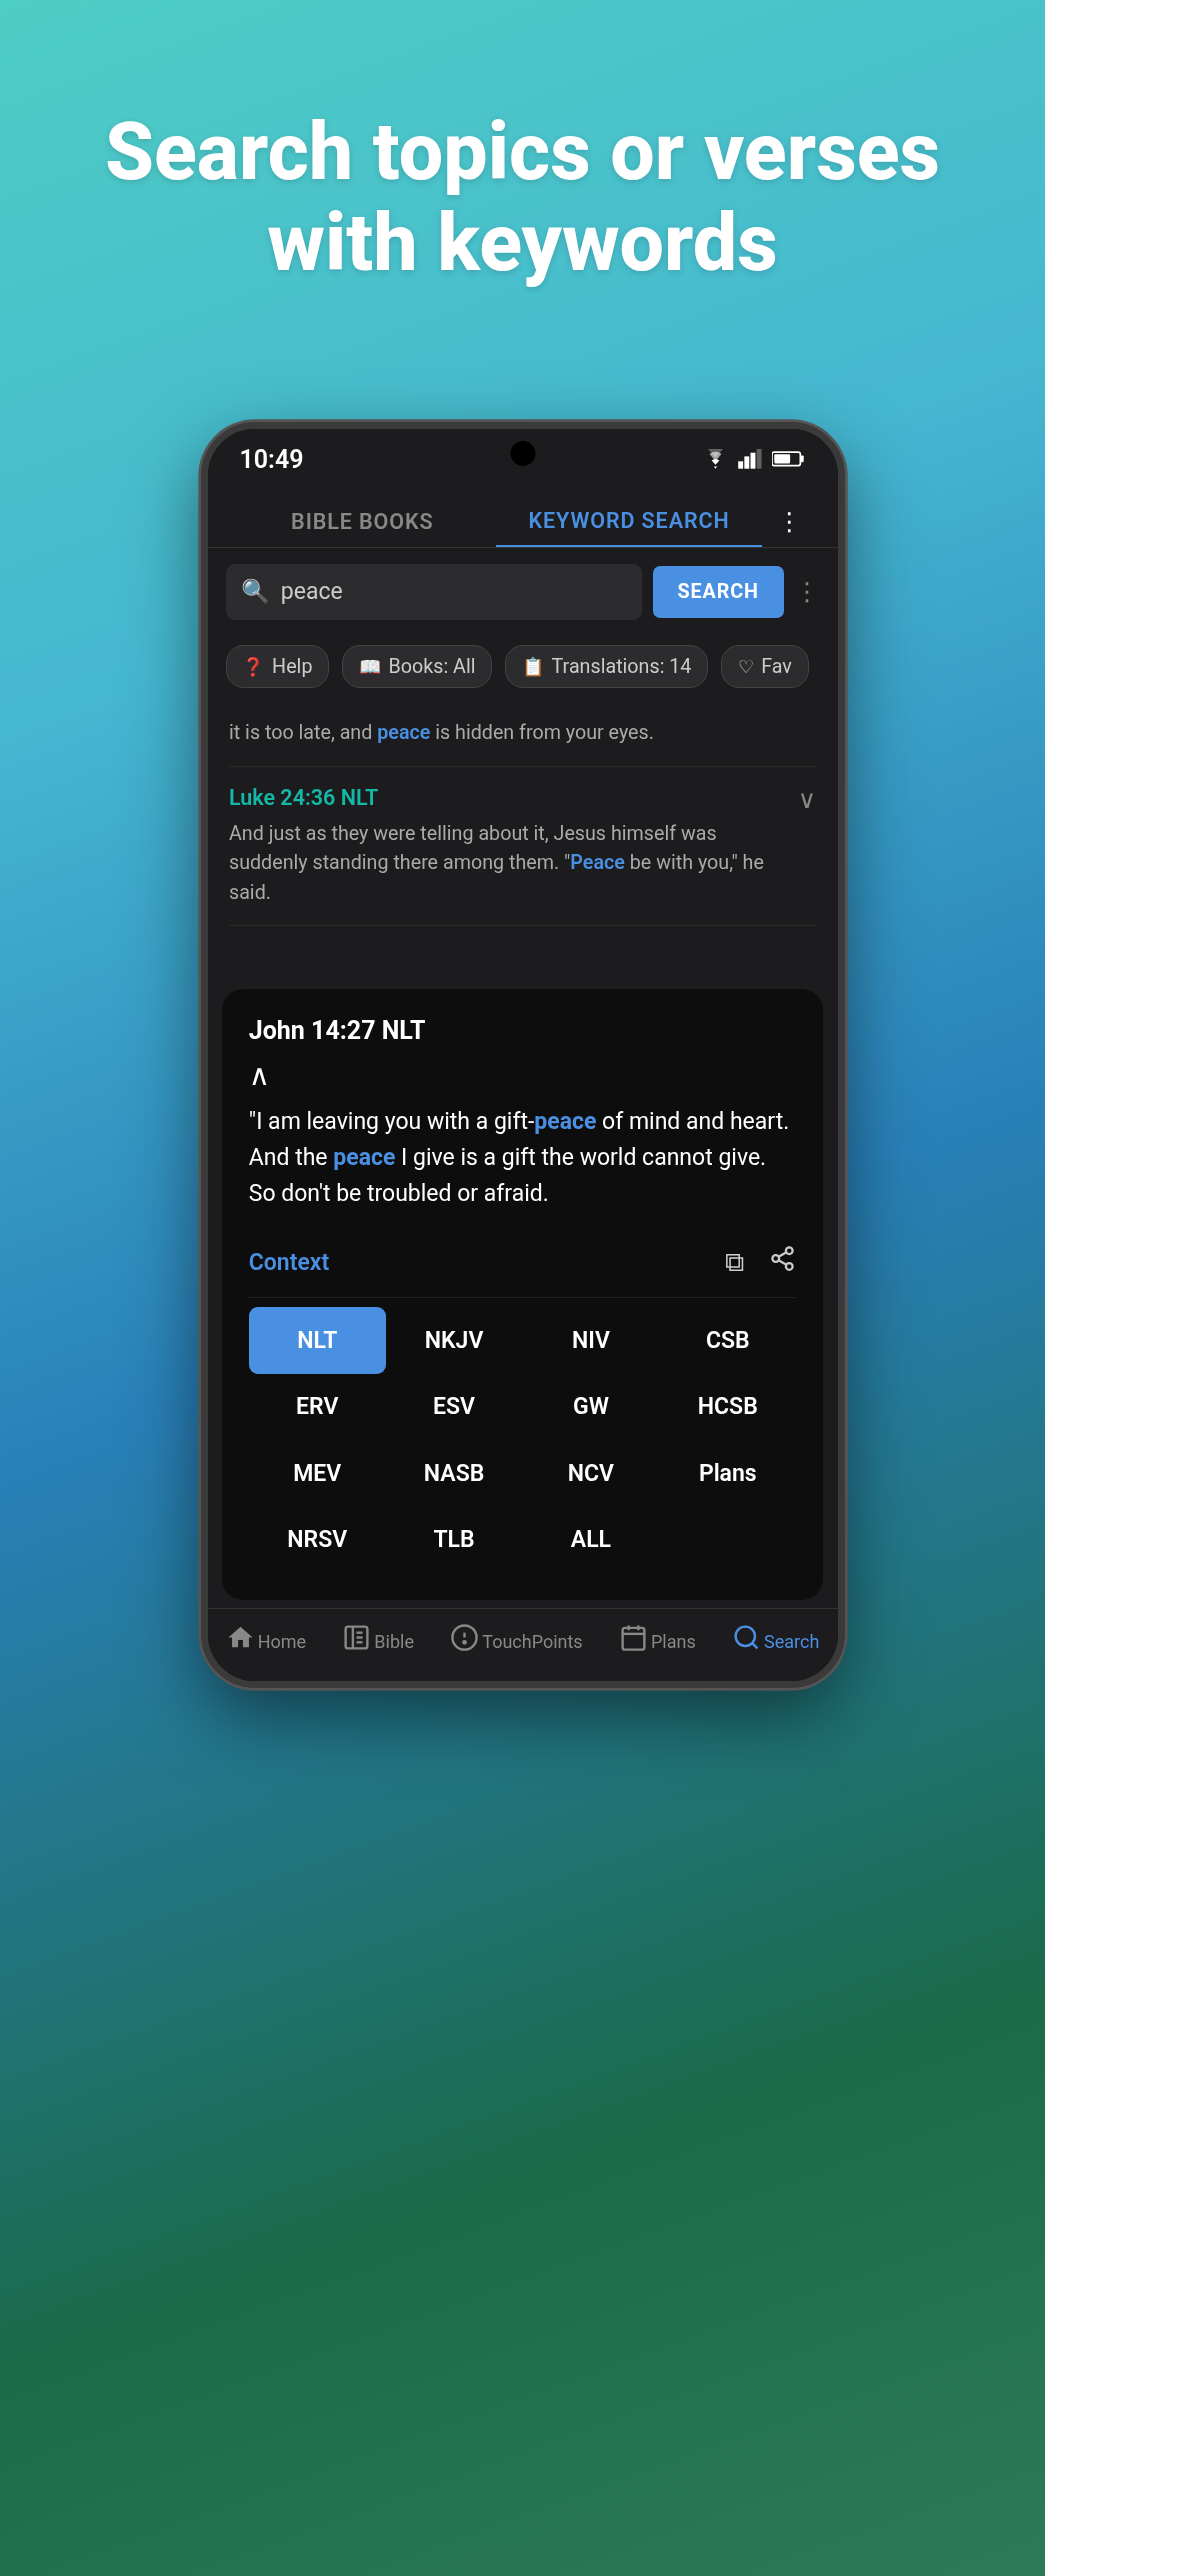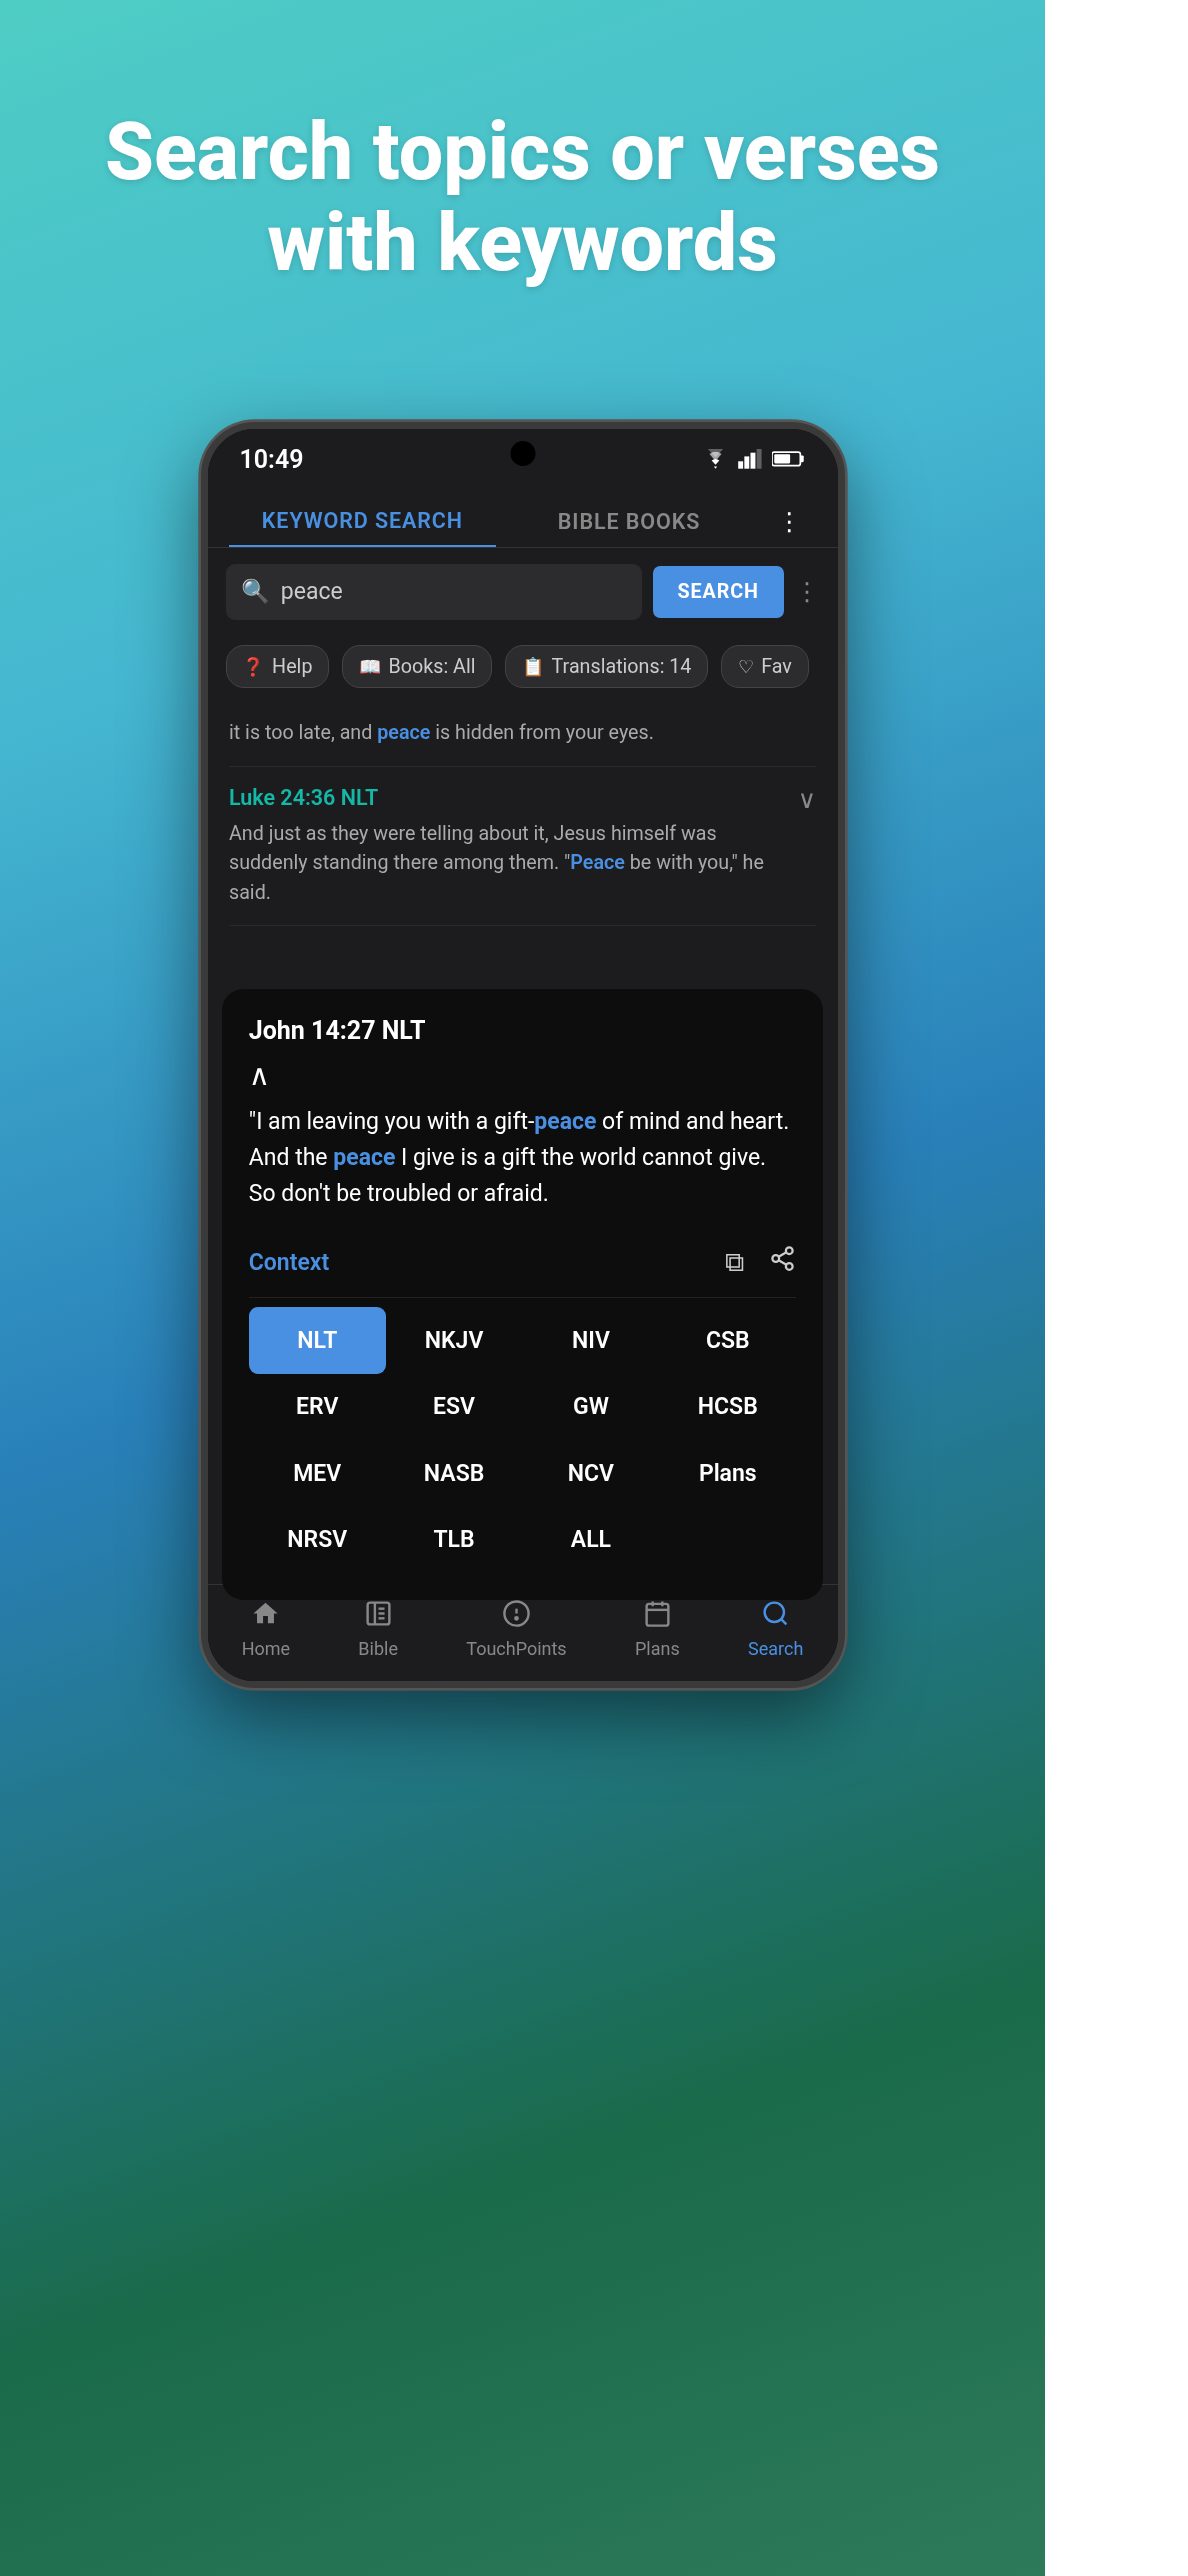--- a/index.html
+++ b/index.html
@@ -265,21 +265,21 @@
       right: 0;
       background: #1c1c1e;
       display: flex;
       justify-content: space-around;
       align-items: center;
       padding: 14.3px 0 21.5px;
       border-top: 0.9px solid #333;
     }
     .nav-item {
       display: flex;
-      flex-direction: column;
+      flex-direction: row;
       align-items: center;
       gap: 3px;
     }
     .nav-label {
       font-size: 18px;
       color: #888;
     }
     .nav-label.active {
       color: #4a90e2;
     }
@@ -334,22 +334,22 @@
 
             <svg width="34" height="19.7" viewBox="0 0 30 16">
               <rect x="0" y="2" width="25" height="12" rx="2" fill="none" stroke="white" stroke-width="1.5"></rect>
               <rect x="25" y="5" width="3" height="6" rx="1" fill="white"></rect>
               <rect x="2" y="4" width="14" height="8" rx="1" fill="white"></rect>
             </svg>
           </div>
         </div>
 
         <div class="app-tabs">
+          <div class="tab-item">BIBLE BOOKS</div>
           <div class="tab-item active">KEYWORD SEARCH</div>
-          <div class="tab-item">BIBLE BOOKS</div>
           <div class="tab-more">⋮</div>
         </div>
 
         <div class="search-bar-row">
           <div class="search-input-box">
             <span style="color:#4a90e2;font-size:23px;">🔍</span>
             <span class="search-input-text">peace</span>
           </div>
           <div class="search-btn">SEARCH</div>
           <div class="search-more">⋮</div>

